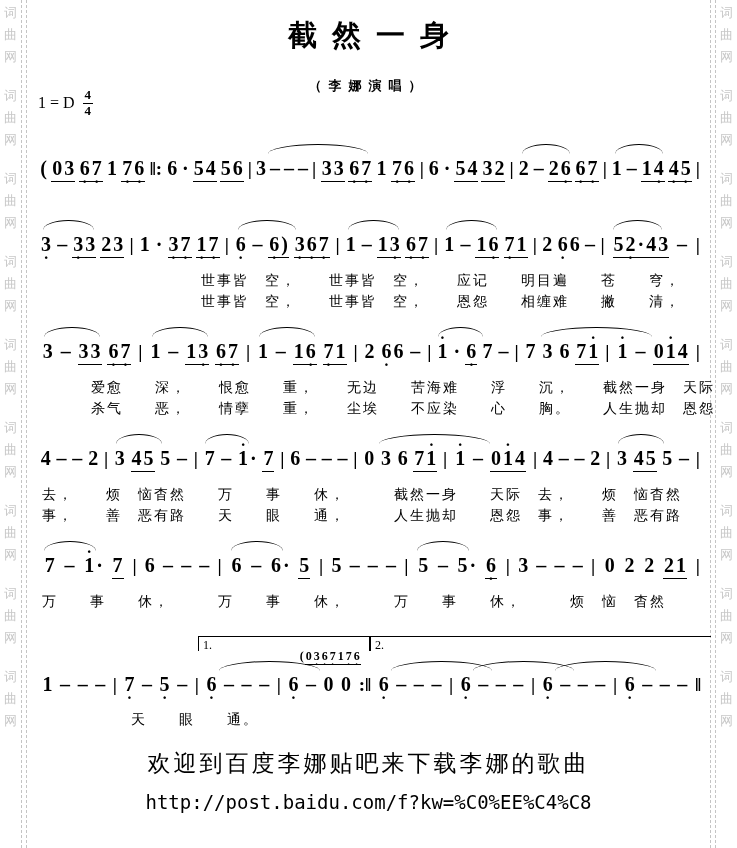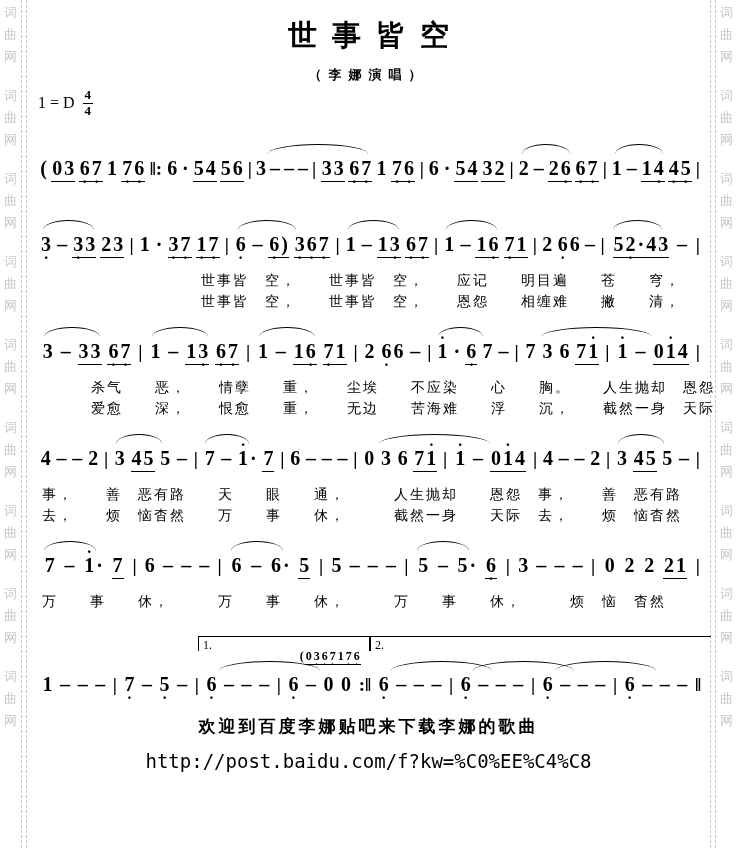--- a/index.html
+++ b/index.html
@@ -13,21 +13,21 @@
   .wmc{font-size:13px;color:#c8c8c8;line-height:1;}
   .dashline{position:absolute;top:0;bottom:0;width:0;border-left:1px dashed #c4c4c4;z-index:4;}
   .dl1{left:21px;} .dl2{left:26px;} .dr1{right:21px;} .dr2{right:26px;}
 
   .content{margin:0 36px;position:relative;z-index:10;}
 
   
   .header{position:relative;height:122px;padding-top:16px;}
   .title{text-align:center;font-size:29px;font-weight:bold;letter-spacing:15px;text-indent:15px;}
   .subtitle{text-align:center;font-size:15px;font-weight:bold;margin-top:12px;letter-spacing:2px;}
-  .performer{text-align:center;font-size:13px;font-weight:bold;margin-top:10px;letter-spacing:7px;}
+  .performer{text-align:center;font-size:13px;font-weight:bold;margin-top:21px;letter-spacing:7px;}
   .keysig{position:absolute;left:2px;top:88px;font-size:16px;display:flex;align-items:center;gap:8px;}
   .frac{display:inline-flex;flex-direction:column;align-items:center;font-size:13px;line-height:1.15;font-weight:bold;}
   .frac .ft{border-bottom:1px solid #000;padding:0 2px;}
   .credits{position:absolute;right:4px;top:66px;font-size:14px;font-weight:bold;text-align:right;line-height:1.85;letter-spacing:1px;}
 
   
   #score{margin-top:2px;}
   .sys{position:relative;margin-bottom:11px;}
   .sys:nth-child(1){margin-bottom:34px;}
   .sys:nth-child(5){margin-bottom:22px;}
@@ -53,34 +53,34 @@
   .cue{position:absolute;top:15px;display:inline-flex;font-size:12px;font-weight:bold;}
   .lyr{font-size:14px;letter-spacing:2px;line-height:1.5;white-space:pre;font-weight:normal;}
   #score .sys:nth-child(2) .lyr{padding-left:165px;}
   #score .sys:nth-child(3) .lyr{padding-left:55px;}
   #score .sys:nth-child(4) .lyr{padding-left:6px;}
   #score .sys:nth-child(5) .lyr{padding-left:6px;}
   #score .sys:nth-child(6) .lyr{padding-left:95px;}
 
   
   .footer{text-align:center;margin-top:18px;}
-  .promo{font-size:17px;font-weight:bold;letter-spacing:3px;}
+  .promo{font-size:23px;font-weight:normal;letter-spacing:3px;}
   .url{font-family:"DejaVu Sans Mono",monospace;font-size:19px;margin-top:12px;}
 </style>
 </head>
 <body>
 
 <div class="dashline dl1"></div>
 <div class="dashline dl2"></div>
 <div class="dashline dr1"></div>
 <div class="dashline dr2"></div>
 
 <div class="content">
   <div class="header">
-    <div class="title">世事皆空</div>
+    <div class="title">截然一身</div>
     <div class="performer">（李娜演唱）</div>
     <div class="keysig">
       <span>1 = D</span>
       <span class="frac">
         <span class="ft">4</span>
         <span class="fb">4</span>
       </span>
     </div>
   </div>
 
@@ -450,22 +450,22 @@
               <span class="ch">4</span>
             </span>
           </span>
           <span class="bar">|</span>
           <span class="slur" style="left: 8.08px; width: 55.55px;"></span>
           <span class="slur" style="left: 116.08px; width: 55.55px;"></span>
           <span class="slur" style="left: 223.08px; width: 55.55px;"></span>
           <span class="slur" style="left: 402.48px; width: 44.55px;"></span>
           <span class="slur" style="left: 505px; width: 111px;"></span>
         </div>
+        <div class="lyr">爱愈　　深，　　恨愈　　重，　　无边　　苦海难　　浮　　沉，　　截然一身　天际</div>
         <div class="lyr">杀气　　恶，　　情孽　　重，　　尘埃　　不应染　　心　　胸。　　人生抛却　恩怨</div>
-        <div class="lyr">爱愈　　深，　　恨愈　　重，　　无边　　苦海难　　浮　　沉，　　截然一身　天际</div>
       </div>
       <div class="sys">
         <div class="notes">
           <span class="meas" style="flex-grow: 4;">
             <span class="grp">
               <span class="ch">4</span>
             </span>
             <span class="grp">
               <span class="ch">–</span>
             </span>
@@ -583,22 +583,22 @@
             <span class="grp">
               <span class="ch">–</span>
             </span>
           </span>
           <span class="bar">|</span>
           <span class="slur" style="left: 79.72px; width: 46.2px;"></span>
           <span class="slur" style="left: 169.4px; width: 44px;"></span>
           <span class="slur" style="left: 343px; width: 111px;"></span>
           <span class="slur" style="left: 581.72px; width: 46.2px;"></span>
         </div>
+        <div class="lyr">去，　　烦　恼杳然　　万　　事　　休，　　　截然一身　　天际　去，　　烦　恼杳然</div>
         <div class="lyr">事，　　善　恶有路　　天　　眼　　通，　　　人生抛却　　恩怨　事，　　善　恶有路</div>
-        <div class="lyr">去，　　烦　恼杳然　　万　　事　　休，　　　截然一身　　天际　去，　　烦　恼杳然</div>
       </div>
       <div class="sys">
         <div class="notes">
           <span class="meas" style="flex-grow: 5;">
             <span class="grp">
               <span class="ch">7</span>
             </span>
             <span class="grp">
               <span class="ch">–</span>
             </span>
@@ -850,20 +850,21 @@
               <span class="ch">0</span>
               <span class="ch lo">3</span>
               <span class="ch lo">6</span>
               <span class="ch lo">7</span>
               <span class="ch">1</span>
               <span class="ch lo">7</span>
               <span class="ch lo">6</span>
             </span>
           </span>
         </div>
+        <div class="lyr">天　　眼　　通。</div>
       </div>
     </div>
 
   <div class="footer">
     <div class="promo">欢迎到百度李娜贴吧来下载李娜的歌曲</div>
     <div class="url">http://post.baidu.com/f?kw=%C0%EE%C4%C8</div>
 
   </div>
 </div>
 

